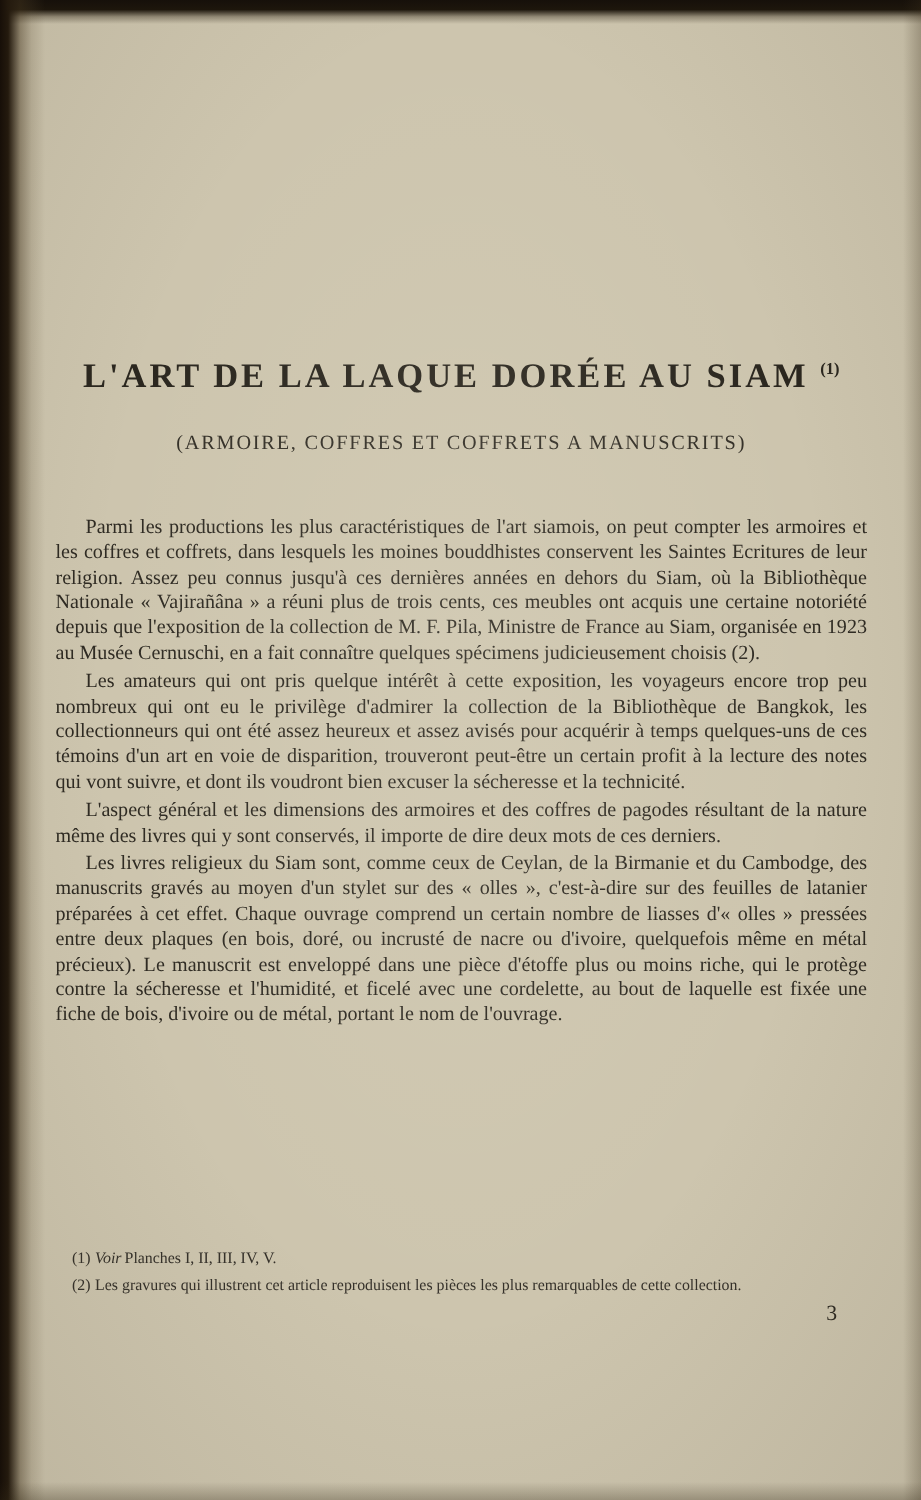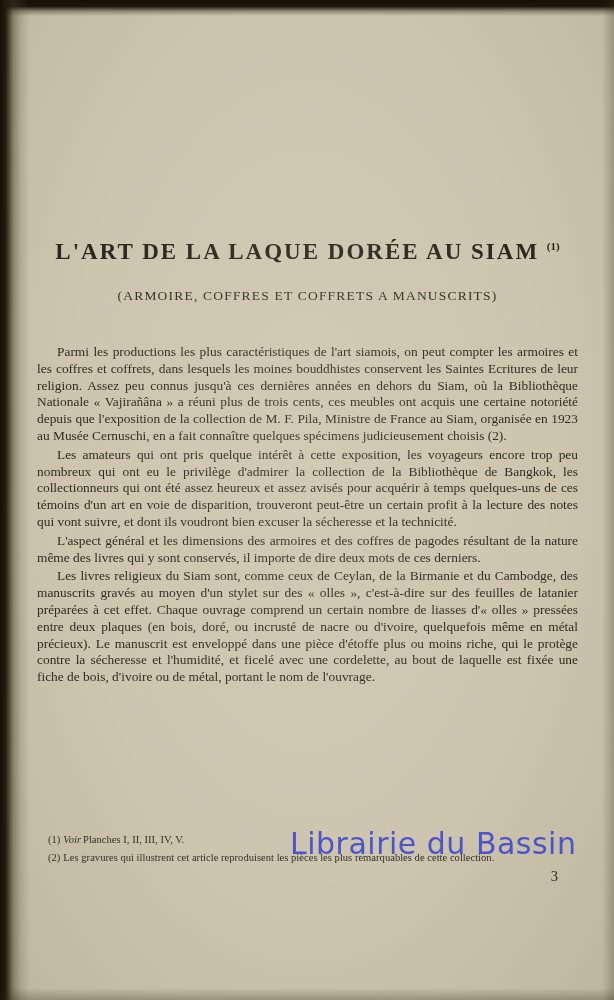--- a/index.html
+++ b/index.html
@@ -78,21 +78,20 @@
       <p>Les livres religieux du Siam sont, comme ceux de Ceylan, de la Birmanie et du Cambodge, des manuscrits gravés au moyen d'un stylet sur des « olles », c'est-à-dire sur des feuilles de latanier préparées à cet effet. Chaque ouvrage comprend un certain nombre de liasses d'« olles » pressées entre deux plaques (en bois, doré, ou incrusté de nacre ou d'ivoire, quelquefois même en métal précieux). Le manuscrit est enveloppé dans une pièce d'étoffe plus ou moins riche, qui le protège contre la sécheresse et l'humidité, et ficelé avec une cordelette, au bout de laquelle est fixée une fiche de bois, d'ivoire ou de métal, portant le nom de l'ouvrage.</p>
     </div>
 
   </div>
 
   <div class="footnotes">
     <div class="footnote"><span class="fn-marker">(1)</span><i>Voir</i><span>Planches I, II, III, IV, V.</span></div>
     <div class="footnote"><span class="fn-marker">(2)</span><span>Les gravures qui illustrent cet article reproduisent les pièces les plus remarquables de cette collection.</span></div>
   </div>
 
-  <div class="watermark">Librairie du Bassin</div>
 
   <div class="pagenum">3</div>
 
   <div class="edge-top"></div>
   <div class="edge-left"></div>
   <div class="edge-right"></div>
   <div class="edge-bottom"></div>
 
 </div>
 

